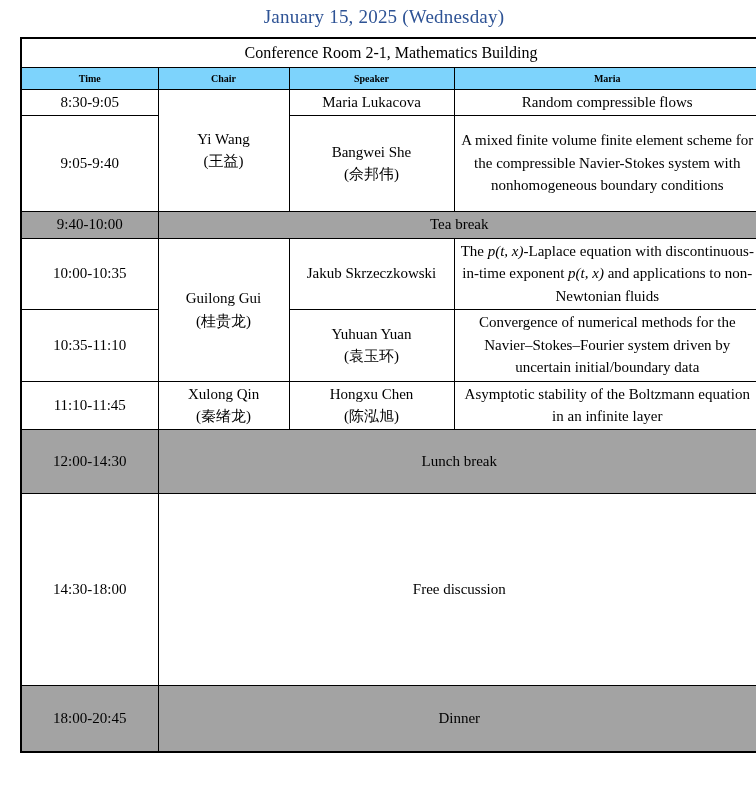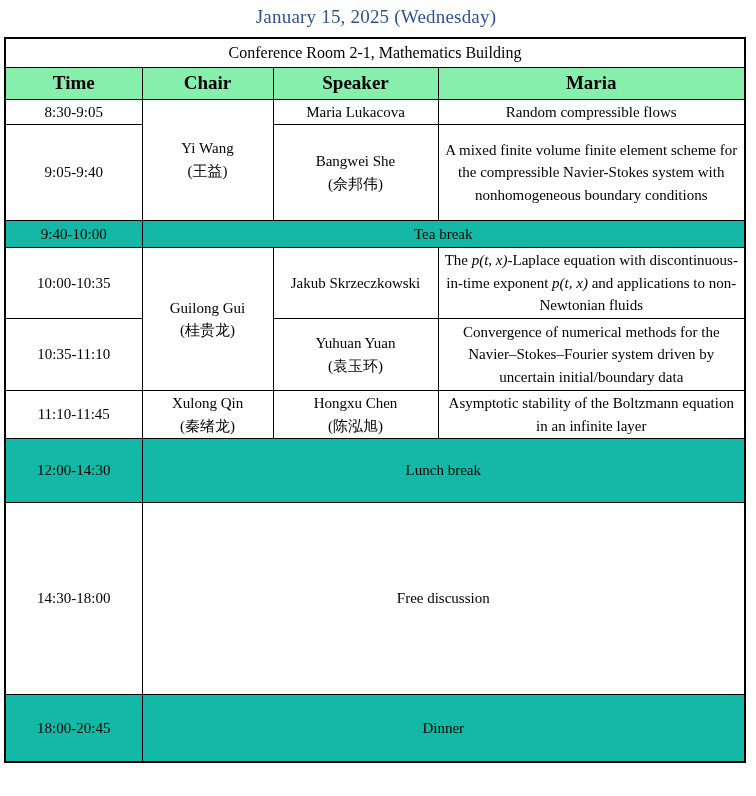--- a/index.html
+++ b/index.html
@@ -7,21 +7,21 @@
     padding: 0;
     background: #ffffff;
     width: 756px;
     font-family: "Liberation Serif", "DejaVu Serif", serif;
     color: #000000;
   }
   .page {
     width: 756px;
     height: 796px;
     box-sizing: border-box;
-    padding: 6px 8px 4px 4px;
+    padding: 6px 8px 4px 20px;
   }
   .page-title {
     margin: 0 0 9px 0;
     text-align: center;
     font-size: 19px;
     font-weight: normal;
     color: #2E5395;
     letter-spacing: 0.2px;
   }
   table.schedule {
@@ -38,27 +38,27 @@
     vertical-align: middle;
     padding: 1px 5px;
     overflow: hidden;
     margin-top: 48px;
   }
   tr.caption-row td {
     font-size: 16px;
     padding: 2px 4px;
   }
   tr.head-row th {
-    background: #86efac;
+    background: #7dd3fc;
     font-weight: bold;
-    font-size: 19px;
+    font-size: 10px;
     padding: 1px 4px;
   }
   .hl {
-    background: #14b8a6;
+    background: #a3a3a3;
   }
   .name-en, .name-cn { display: block; }
   .it { font-style: italic; }
   .title-cell { padding: 2px 6px; }
 </style>
 </head>
 <body>
 
 <div class="page">
 

